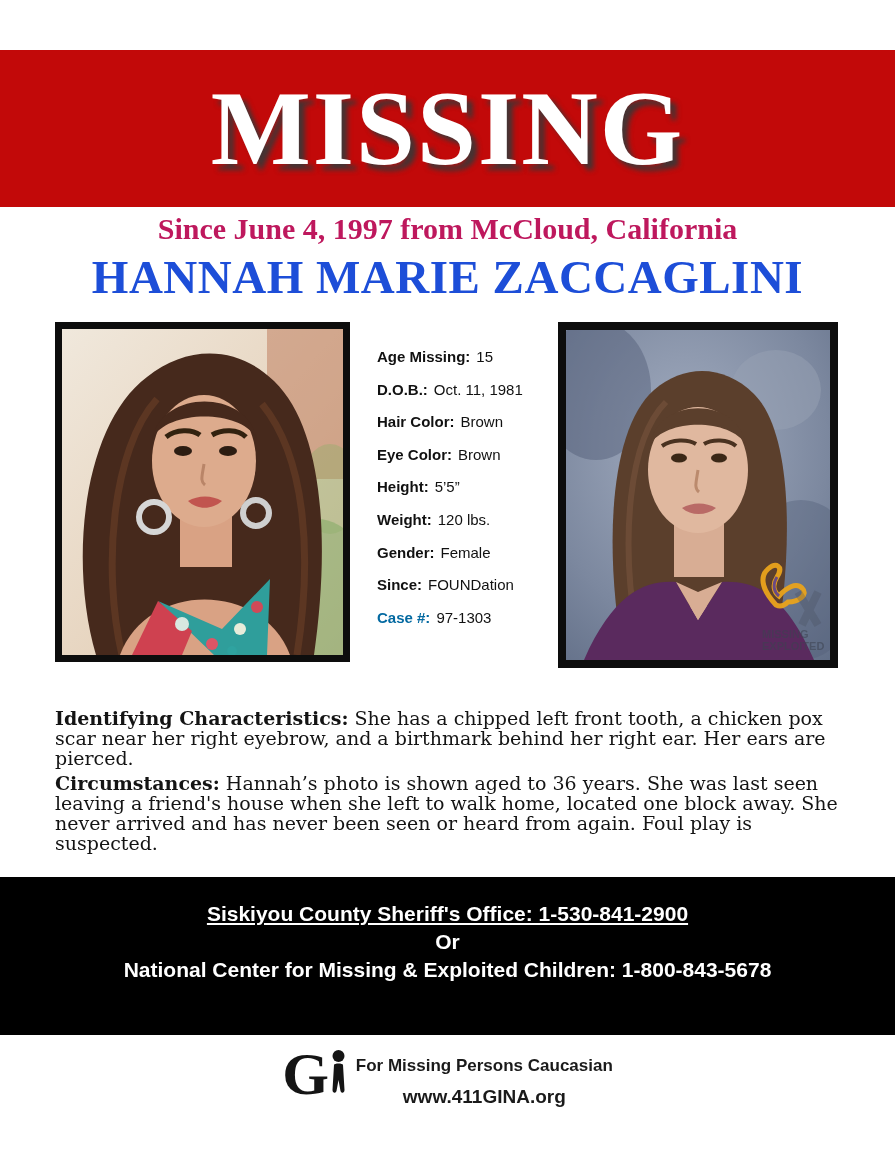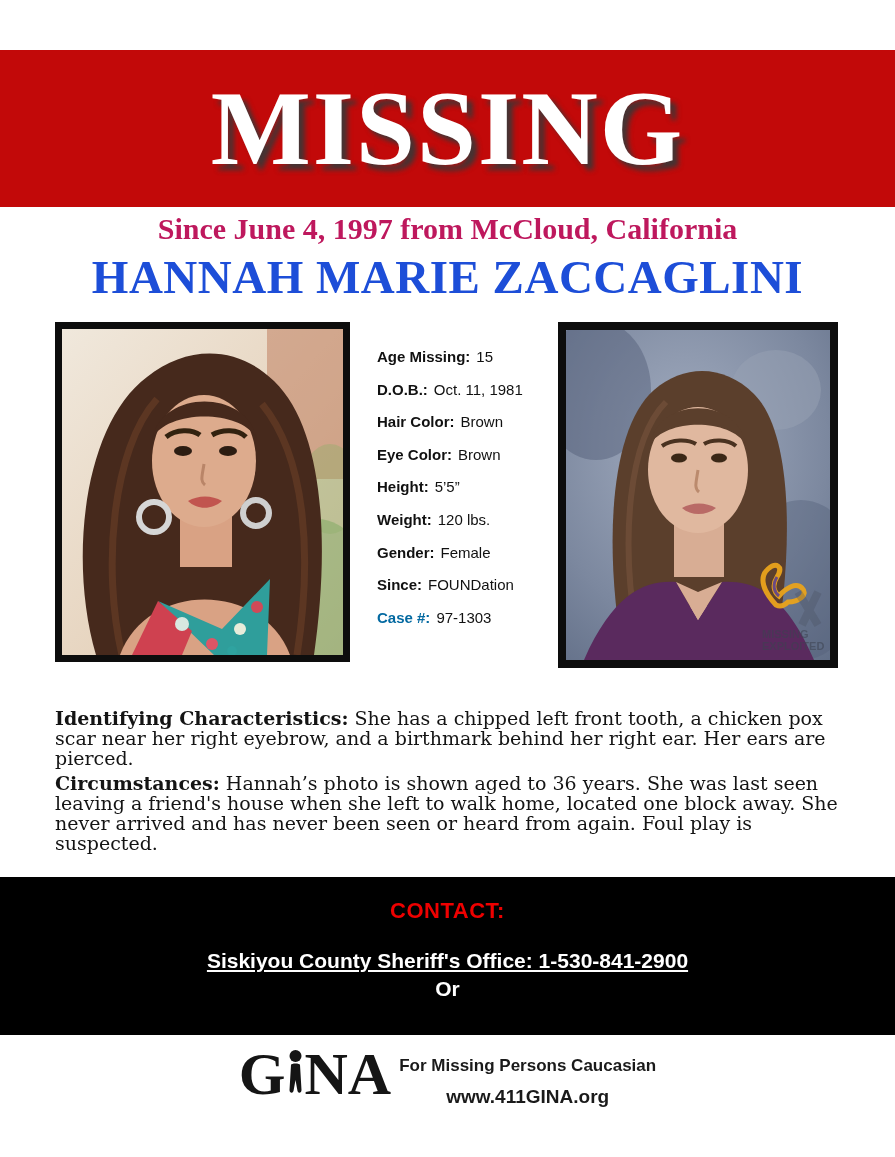--- a/index.html
+++ b/index.html
@@ -186,36 +186,35 @@
       </g>
     </svg>
   </div>
 
   <div class="paras">
     <p class="para"><span class="para-label">Identifying Characteristics:</span><span> She has a chipped left front tooth, a chicken pox scar near her right eyebrow, and a birthmark behind her right ear. Her ears are pierced.</span></p>
     <p class="para"><span class="para-label">Circumstances:</span><span> Hannah’s photo is shown aged to 36 years.  She was last seen leaving a friend's house when she left to walk home, located one block away. She never arrived and has never been seen or heard from again. Foul play is suspected.</span></p>
   </div>
 
   <div class="contact">
-    <div class="contact-heading">CONTACT:</div>
     <div class="contact-line first">Siskiyou County Sheriff's Office: 1-530-841-2900</div>
     <div class="contact-line">Or</div>
+    <div class="contact-line">National Center for Missing &amp; Exploited Children:  1-800-843-5678</div>
   </div>
 
   <div class="footer">
     <div class="gina-wrap">
       <div class="gina-text">
         <span>G</span>
         <span class="gina-i">
           <svg width="15" height="44" viewBox="0 0 15 44">
             <circle cx="7.5" cy="6" r="6" fill="#151515"></circle>
             <path d="M3,15 C3,13 12,13 12,15 L13.5,40 C13.5,43 10.5,44 9.5,41 L7.5,30 L5.5,41 C4.5,44 1.5,43 1.5,40 Z" fill="#151515"></path>
           </svg>
         </span>
-        <span>NA</span>
       </div>
       <div class="tagline">
         <div class="tagline-line1">For Missing Persons Caucasian</div>
         <div class="tagline-line2">www.411GINA.org</div>
       </div>
     </div>
   </div>
 
 </div>
 

